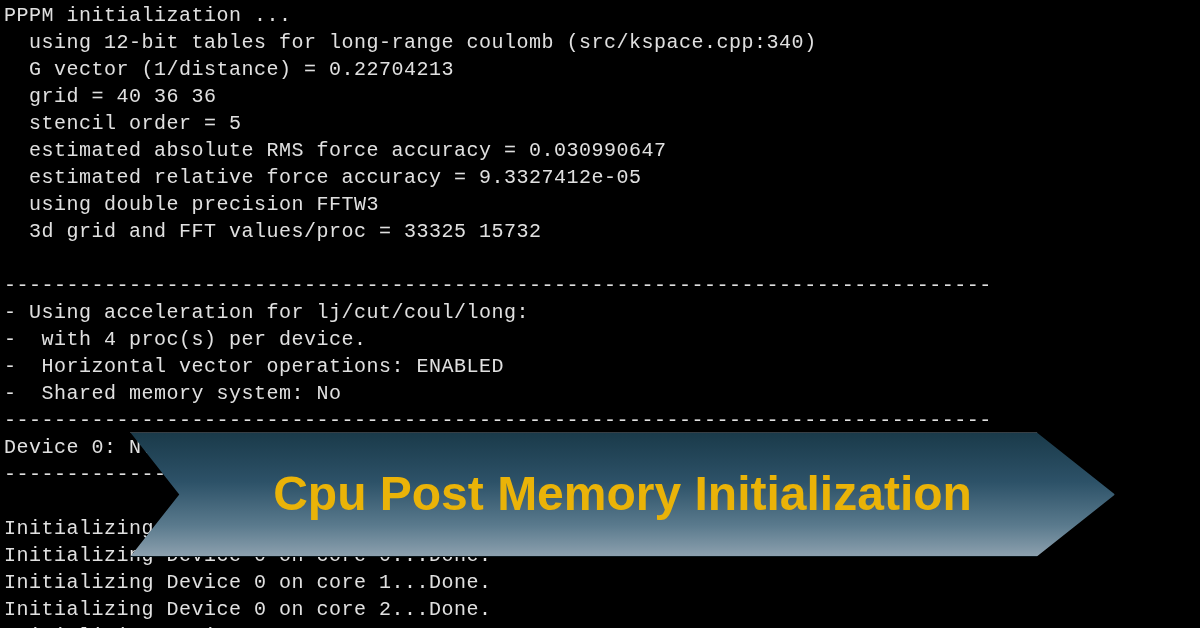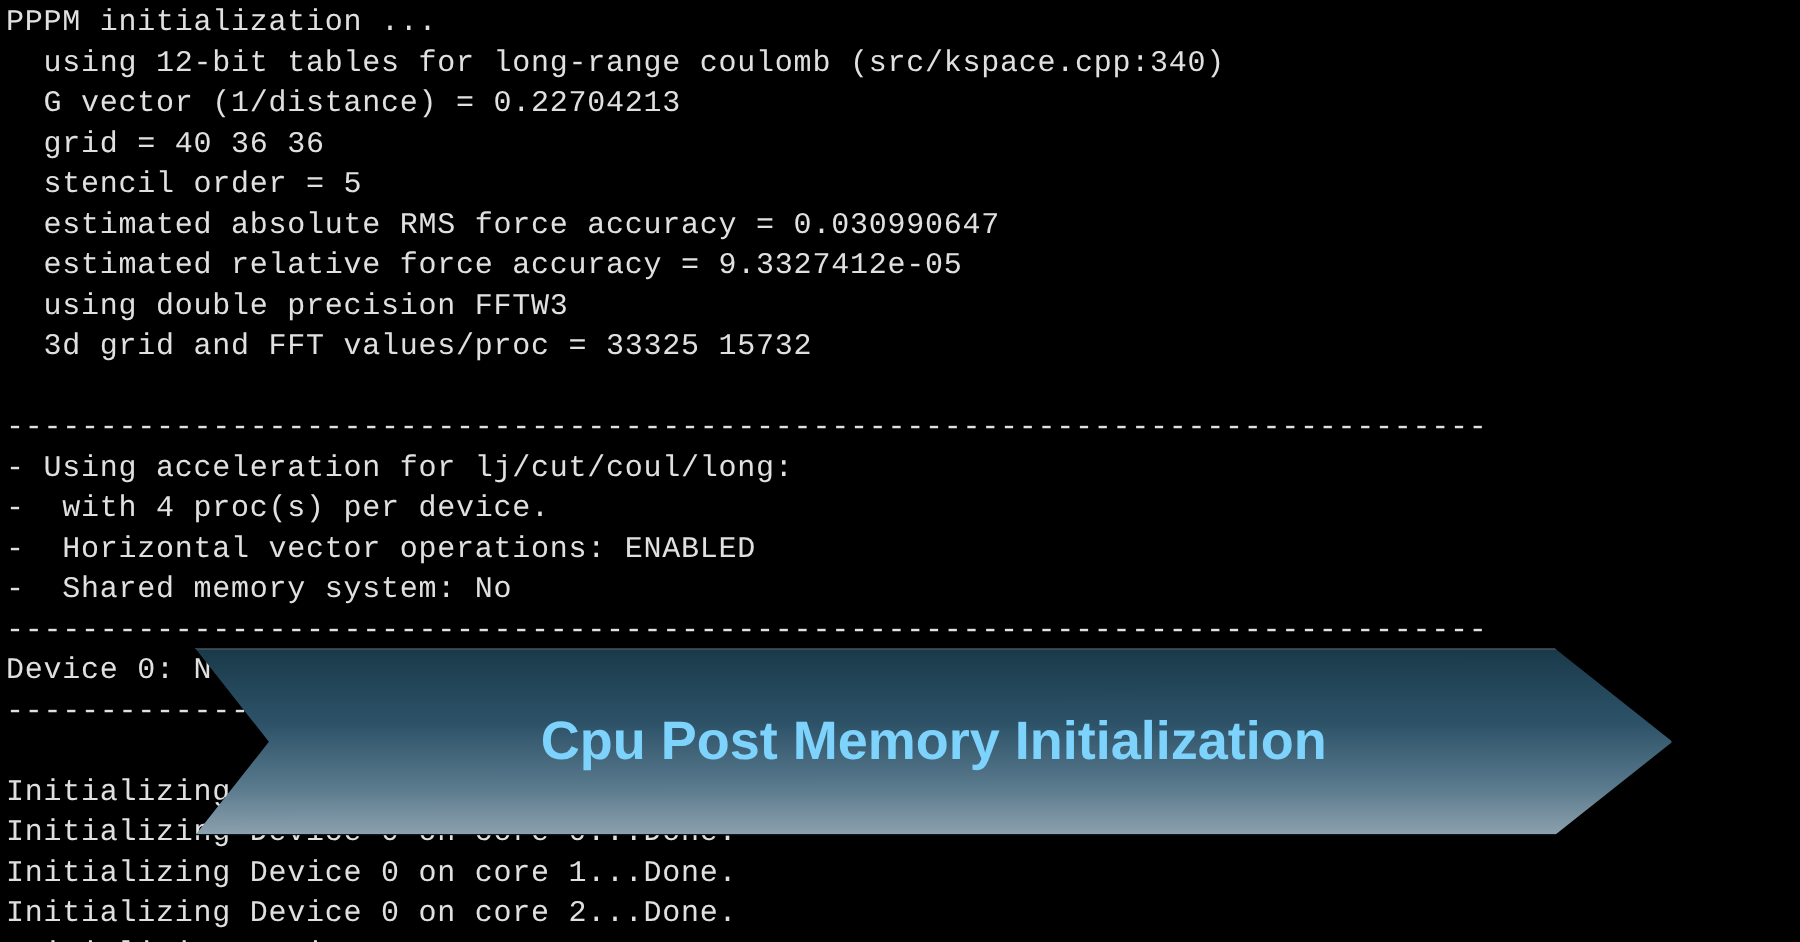--- a/index.html
+++ b/index.html
@@ -41,24 +41,24 @@
     .banner-shape {
       position: absolute;
       inset: 0;
       background: linear-gradient(180deg, #1a3a4a 0%, #2d5268 40%, #5a7a8d 75%, #8ca0ae 100%);
       clip-path: polygon(0% 0%, 92% 0%, 100% 50%, 92% 100%, 0% 100%, 5% 50%);
       border: 1px solid rgba(0,0,0,0.6);
     }
     .banner-text {
       position: relative;
       z-index: 2;
-      color: #7dd3fc;
+      color: #eab308;
       font-family: Arial, Helvetica, sans-serif;
       font-weight: 700;
-      font-size: 36px;
+      font-size: 48px;
       letter-spacing: 0px;
     }
   </style>
 </head>
 <body>
 
 <div class="terminal" id="terminal-container"><span class="line">PPPM initialization ...</span><span class="line">  using 12-bit tables for long-range coulomb (src/kspace.cpp:340)</span><span class="line">  G vector (1/distance) = 0.22704213</span><span class="line">  grid = 40 36 36</span><span class="line">  stencil order = 5</span><span class="line">  estimated absolute RMS force accuracy = 0.030990647</span><span class="line">  estimated relative force accuracy = 9.3327412e-05</span><span class="line">  using double precision FFTW3</span><span class="line">  3d grid and FFT values/proc = 33325 15732</span><span class="line">&nbsp;</span><span class="line">-------------------------------------------------------------------------------</span><span class="line">- Using acceleration for lj/cut/coul/long:</span><span class="line">-  with 4 proc(s) per device.</span><span class="line">-  Horizontal vector operations: ENABLED</span><span class="line">-  Shared memory system: No</span><span class="line">-------------------------------------------------------------------------------</span><span class="line">Device 0: NVIDIA GeForce RTX 3080 Ti, 80 CUs, 11/12 GB, 1.8 GHZ (Mixed Precision)</span><span class="line">-------------------------------------------------------------------------------</span><span class="line">&nbsp;</span><span class="line">Initializing Device and compiling on process 0...Done.</span><span class="line">Initializing Device 0 on core 0...Done.</span><span class="line">Initializing Device 0 on core 1...Done.</span><span class="line">Initializing Device 0 on core 2...Done.</span><span class="line">Initializing Device 0 on core 3...Done.</span></div>
 
 <div class="banner">
   <div class="banner-shape"></div>

